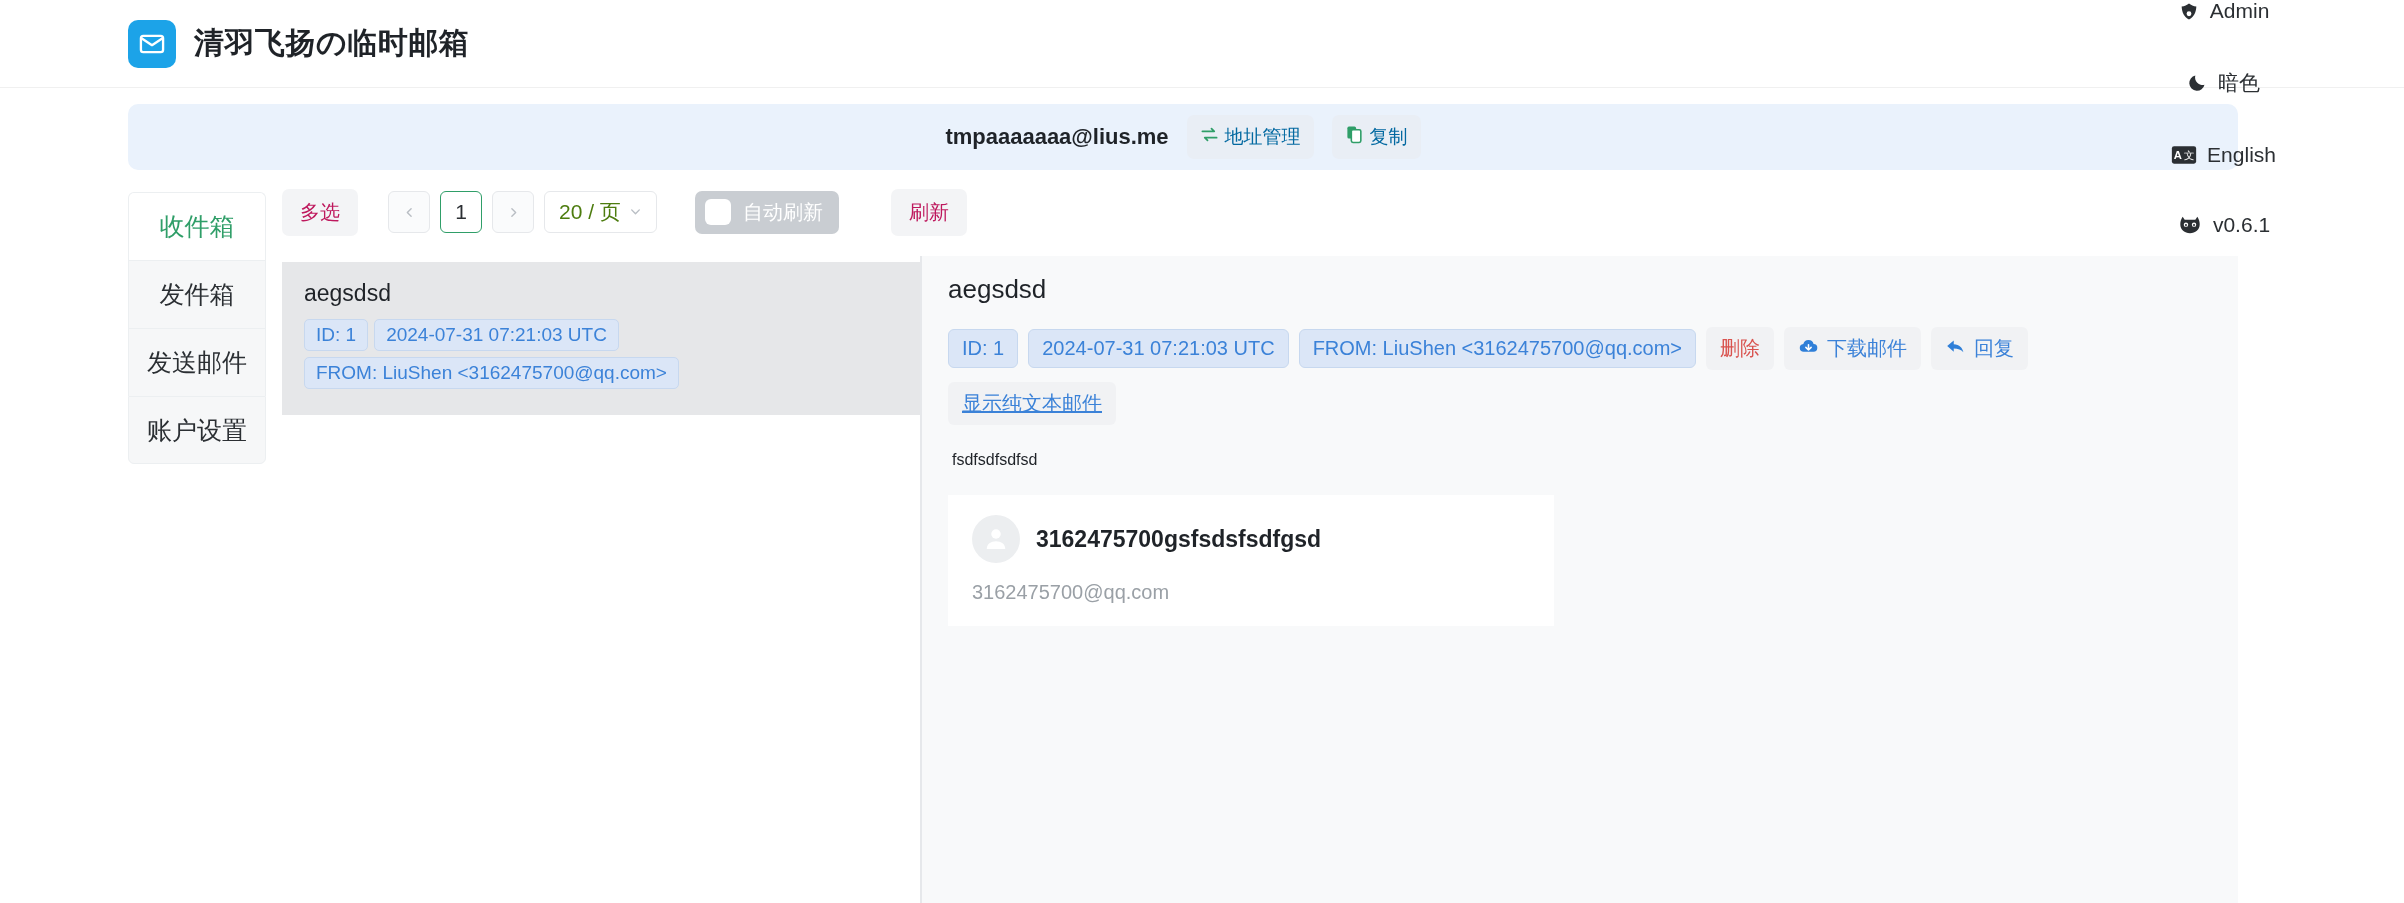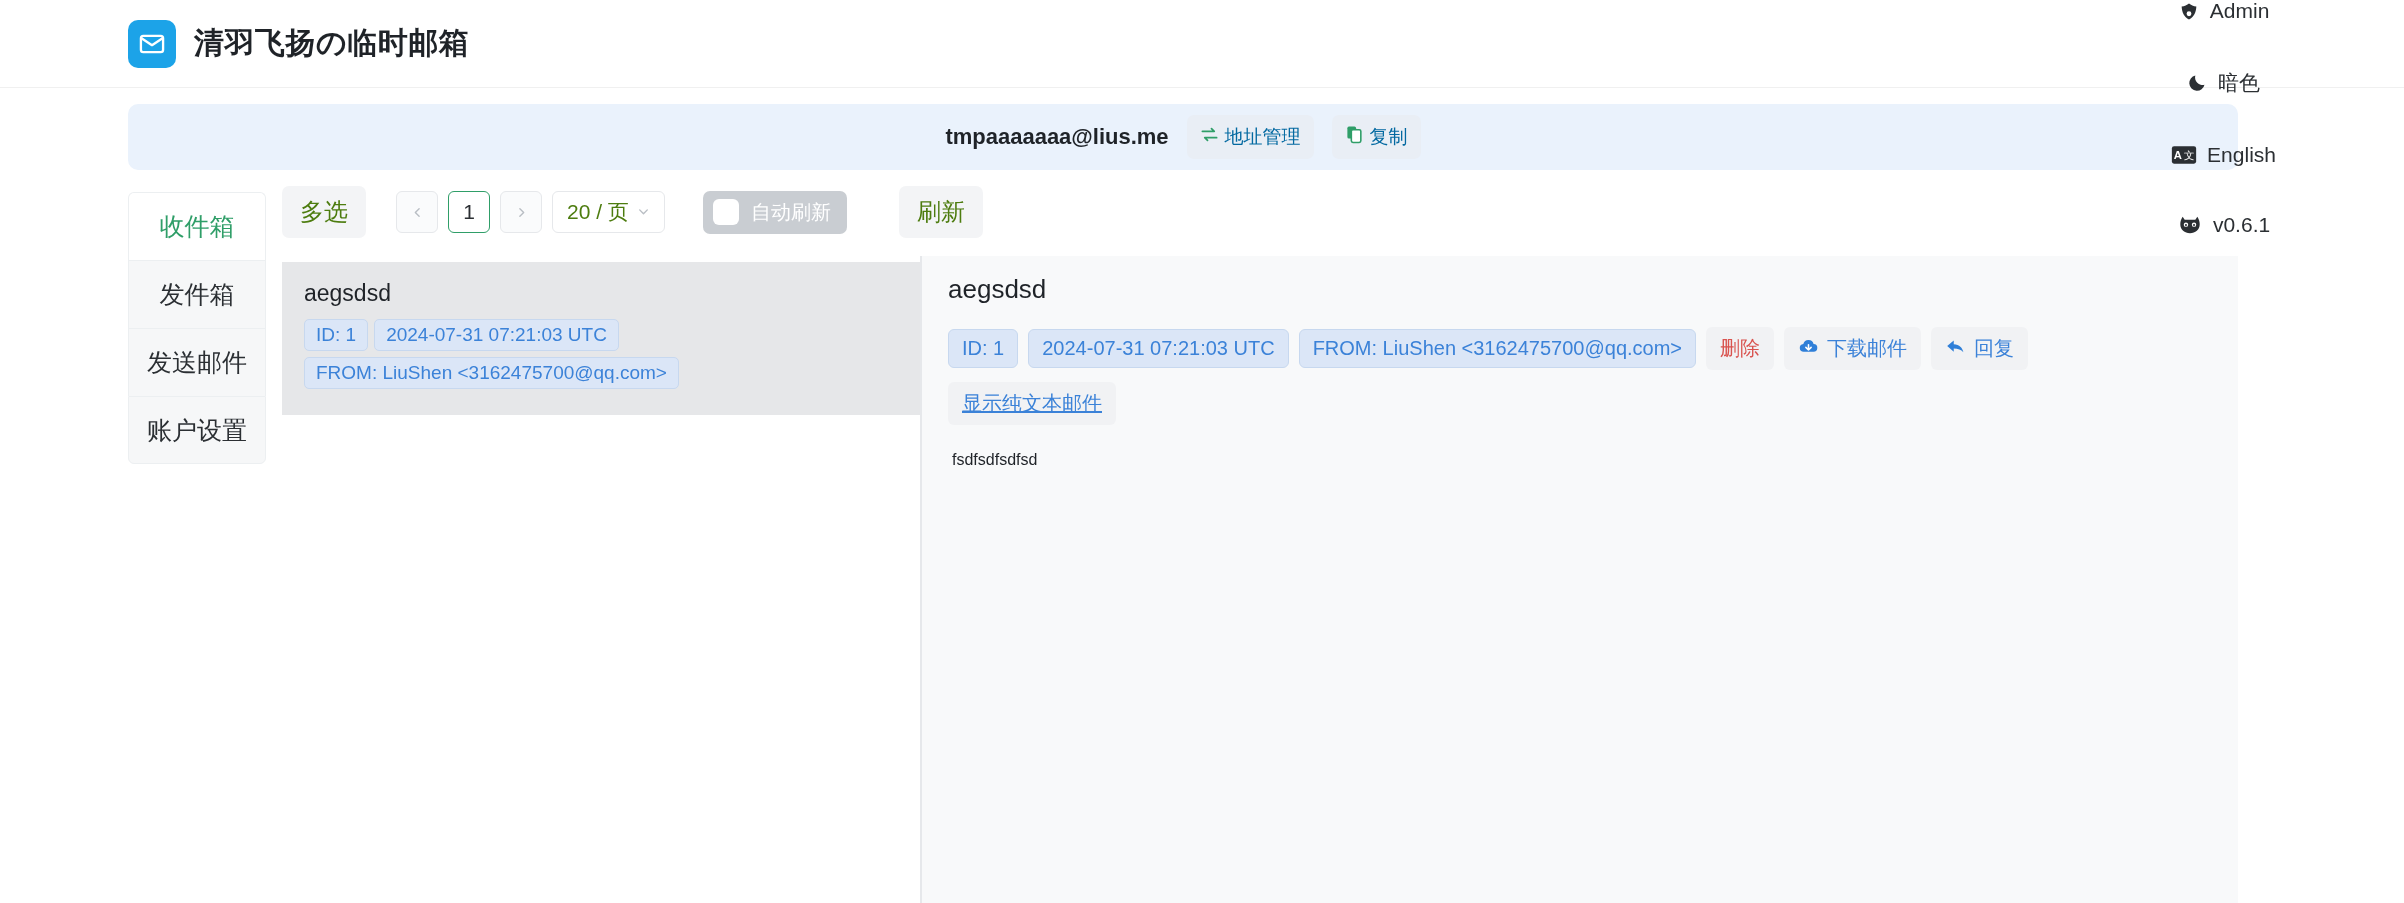--- a/index.html
+++ b/index.html
@@ -114,22 +114,22 @@
     align-items: center;
     gap: 16px;
     padding: 0 0 18px 16px;
     height: 70px;
   }
   .tb-btn {
     background: #f3f4f6;
     border: none;
     border-radius: 7px;
     padding: 10px 18px;
-    font-size: 24px;
-    color: #4d7c0f;
+    font-size: 20px;
+    color: #be185d;
     cursor: pointer;
     font-family: Liberation Serif, serif;
     white-space: nowrap;
   }
   .pager { display: flex; align-items: center; gap: 10px; margin-left: 14px; }
   .pg-btn {
     width: 42px; height: 42px;
     border: 1px solid #e6e8eb;
     background: #fafbfc;
     border-radius: 6px;
@@ -461,17 +461,29 @@
                 </svg>
             </span>
             <span>回复</span>
           </button>
         </div>
 
         <div><button class="dt-btn link">显示纯文本邮件</button></div>
 
         <div class="dt-body">fsdfsdfsdfsd</div>
 
+        <div class="contact-card">
+          <div class="cc-row">
+            <div class="cc-avatar">
+              <svg width="30" height="30" viewBox="0 0 24 24" fill="#ffffff">
+                  <circle cx="12" cy="8" r="3.8"></circle>
+                  <path d="M4.6 20c0-4 3.3-6.2 7.4-6.2s7.4 2.2 7.4 6.2z"></path>
+                </svg>
+            </div>
+            <div class="cc-name">3162475700gsfsdsfsdfgsd</div>
+          </div>
+          <div class="cc-email">3162475700@qq.com</div>
+        </div>
 
       </div>
     </div>
   </div>
 </div>
 
 </body></html>

